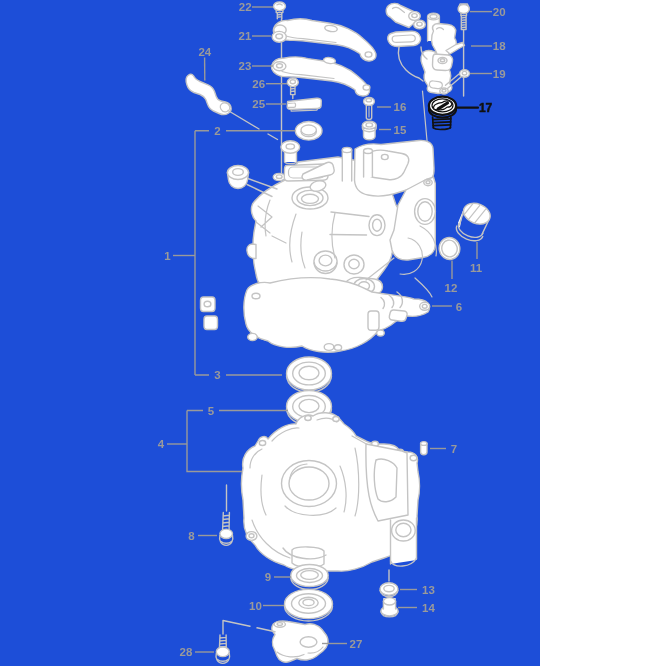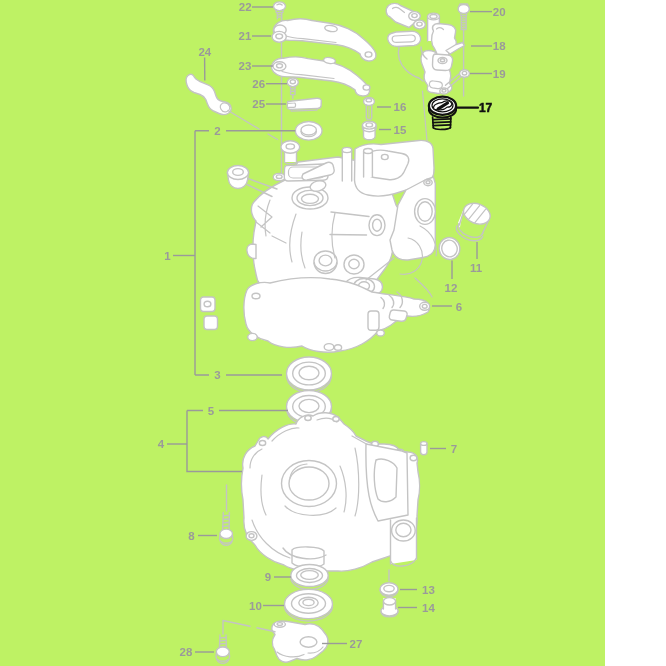--- a/index.html
+++ b/index.html
@@ -1,16 +1,16 @@
 <!DOCTYPE html>
 <html><head>
 <meta charset="utf-8">
 <style>
   html,body{margin:0;padding:0;background:#ffffff;}
-  #stage{position:relative;width:605px;height:666px;background:#bef264;overflow:hidden;}
+  #stage{position:relative;width:540px;height:666px;background:#1d4ed8;overflow:hidden;}
   svg{position:absolute;left:0;top:0;}
   text{font-family:"Liberation Sans",sans-serif;font-weight:bold;}
   .lbl{fill:#9a9a9a;font-size:11.5px;}
   .blk{fill:#111111;font-size:12px;stroke:#111111;stroke-width:0.5px;}
 </style>
 </head>
 <body>
 <div id="stage">
 <svg width="666" height="666" viewBox="0 0 666 666">
 <g id="art" stroke="#c4c4c4" stroke-width="1.4" fill="none" stroke-linecap="round" stroke-linejoin="round">

